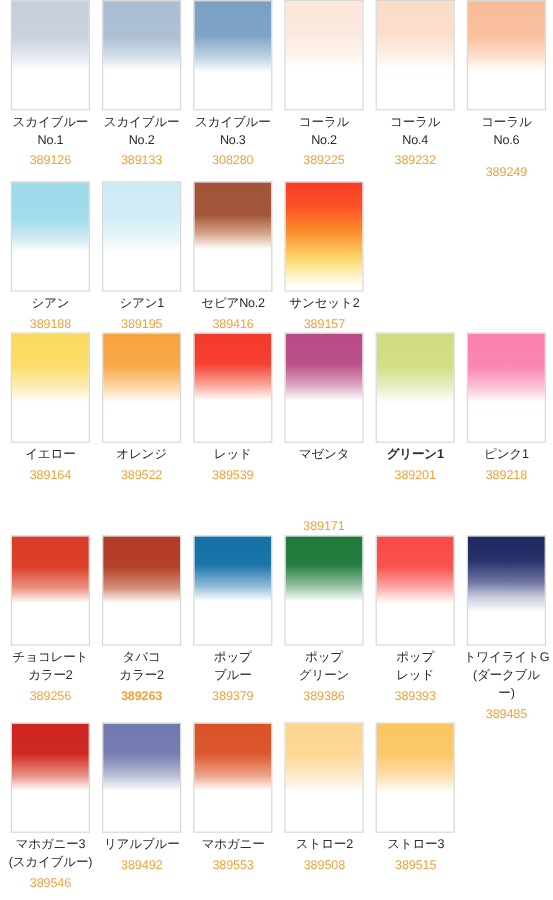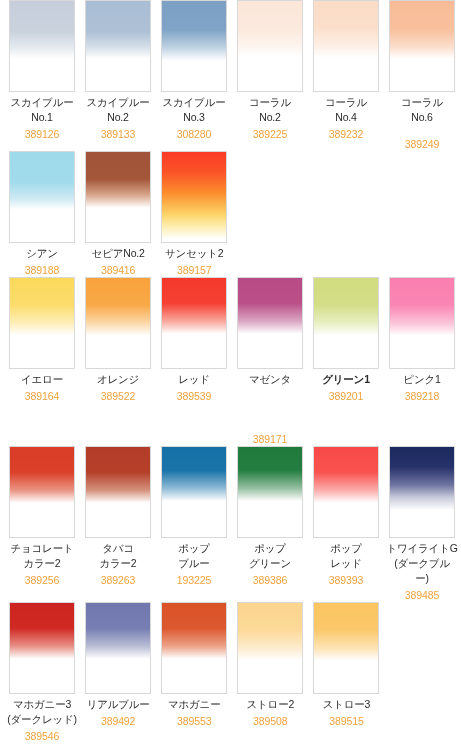--- a/index.html
+++ b/index.html
@@ -127,20 +127,27 @@
     </div>
     <div class="swatch-row">
       <div class="swatch-cell">
         <div class="swatch-chip" style="background-image: linear-gradient(rgb(157, 218, 234) 0%, rgb(162, 220, 236) 34%, rgb(207, 234, 243) 52%, rgb(255, 255, 255) 64%, rgb(255, 255, 255) 100%); border-color: rgb(216, 216, 216);"></div>
         <div class="swatch-label" style="color: rgb(43, 43, 43);">
           <span class="lbl-line">シアン</span>
         </div>
         <div class="swatch-code" style="color: rgb(240, 162, 60);">389188</div>
       </div>
       <div class="swatch-cell">
+        <div class="swatch-chip" style="background-image: linear-gradient(rgb(205, 235, 244) 0%, rgb(210, 237, 245) 32%, rgb(233, 246, 250) 52%, rgb(255, 255, 255) 64%, rgb(255, 255, 255) 100%); border-color: rgb(216, 216, 216);"></div>
+        <div class="swatch-label" style="color: rgb(43, 43, 43);">
+          <span class="lbl-line">シアン1</span>
+        </div>
+        <div class="swatch-code" style="color: rgb(240, 162, 60);">389195</div>
+      </div>
+      <div class="swatch-cell">
         <div class="swatch-chip" style="background-image: linear-gradient(rgb(162, 84, 58) 0%, rgb(164, 86, 57) 30%, rgb(216, 168, 140) 48%, rgb(255, 255, 255) 62%, rgb(255, 255, 255) 100%); border-color: rgb(216, 216, 216);"></div>
         <div class="swatch-label" style="color: rgb(43, 43, 43);">
           <span class="lbl-line">セピアNo.2</span>
         </div>
         <div class="swatch-code" style="color: rgb(240, 162, 60);">389416</div>
       </div>
       <div class="swatch-cell">
         <div class="swatch-chip" style="background-image: linear-gradient(rgb(250, 60, 40) 0%, rgb(251, 82, 39) 22%, rgb(251, 140, 44) 45%, rgb(252, 214, 106) 70%, rgb(253, 240, 184) 84%, rgb(255, 255, 255) 97%); border-color: rgb(216, 216, 216);"></div>
         <div class="swatch-label" style="color: rgb(43, 43, 43);">
           <span class="lbl-line">サンセット2</span>
@@ -200,29 +207,29 @@
           <span class="lbl-line">カラー2</span>
         </div>
         <div class="swatch-code" style="color: rgb(240, 162, 60);">389256</div>
       </div>
       <div class="swatch-cell">
         <div class="swatch-chip" style="background-image: linear-gradient(rgb(179, 60, 40) 0%, rgb(181, 64, 42) 28%, rgb(212, 145, 124) 48%, rgb(255, 255, 255) 62%, rgb(255, 255, 255) 100%); border-color: rgb(216, 216, 216);"></div>
         <div class="swatch-label" style="color: rgb(43, 43, 43);">
           <span class="lbl-line">タバコ</span>
           <span class="lbl-line">カラー2</span>
         </div>
-        <div class="swatch-code" style="color: rgb(240, 162, 60);">389263</div>
+        <div class="swatch-code" style="color: rgb(240, 162, 60); font-weight: bold;">389263</div>
       </div>
       <div class="swatch-cell">
         <div class="swatch-chip" style="background-image: linear-gradient(rgb(20, 112, 166) 0%, rgb(26, 116, 169) 26%, rgb(144, 187, 215) 46%, rgb(255, 255, 255) 60%, rgb(255, 255, 255) 100%); border-color: rgb(216, 216, 216);"></div>
         <div class="swatch-label" style="color: rgb(43, 43, 43);">
           <span class="lbl-line">ポップ</span>
           <span class="lbl-line">ブルー</span>
         </div>
-        <div class="swatch-code" style="color: rgb(240, 162, 60);">193225</div>
+        <div class="swatch-code" style="color: rgb(240, 162, 60);">389379</div>
       </div>
       <div class="swatch-cell">
         <div class="swatch-chip" style="background-image: linear-gradient(rgb(31, 122, 60) 0%, rgb(37, 126, 65) 26%, rgb(150, 192, 162) 46%, rgb(255, 255, 255) 60%, rgb(255, 255, 255) 100%); border-color: rgb(216, 216, 216);"></div>
         <div class="swatch-label" style="color: rgb(43, 43, 43);">
           <span class="lbl-line">ポップ</span>
           <span class="lbl-line">グリーン</span>
         </div>
         <div class="swatch-code" style="color: rgb(240, 162, 60);">389386</div>
       </div>
       <div class="swatch-cell">
@@ -241,21 +248,21 @@
           <span class="lbl-line">ー)</span>
         </div>
         <div class="swatch-code" style="color: rgb(240, 162, 60);">389485</div>
       </div>
     </div>
     <div class="swatch-row">
       <div class="swatch-cell">
         <div class="swatch-chip" style="background-image: linear-gradient(rgb(204, 36, 32) 0%, rgb(208, 42, 36) 28%, rgb(232, 144, 134) 48%, rgb(255, 255, 255) 62%, rgb(255, 255, 255) 100%); border-color: rgb(216, 216, 216);"></div>
         <div class="swatch-label" style="color: rgb(43, 43, 43);">
           <span class="lbl-line">マホガニー3</span>
-          <span class="lbl-line">(ダークレッド)</span>
+          <span class="lbl-line">(スカイブルー)</span>
         </div>
         <div class="swatch-code" style="color: rgb(240, 162, 60);">389546</div>
       </div>
       <div class="swatch-cell">
         <div class="swatch-chip" style="background-image: linear-gradient(rgb(112, 120, 174) 0%, rgb(118, 126, 179) 28%, rgb(185, 189, 213) 48%, rgb(255, 255, 255) 62%, rgb(255, 255, 255) 100%); border-color: rgb(216, 216, 216);"></div>
         <div class="swatch-label" style="color: rgb(43, 43, 43);">
           <span class="lbl-line">リアルブルー</span>
         </div>
         <div class="swatch-code" style="color: rgb(240, 162, 60);">389492</div>
       </div>

